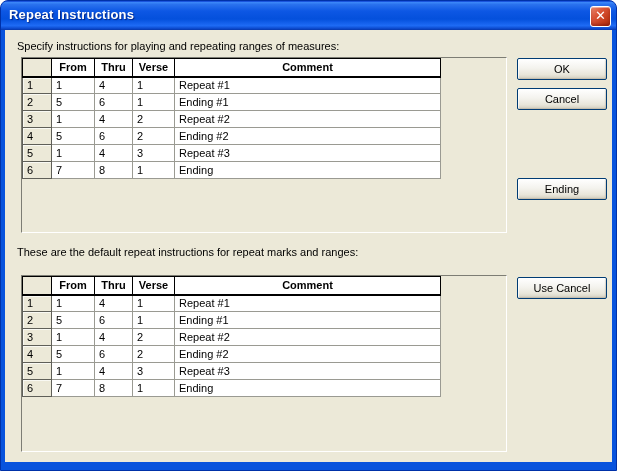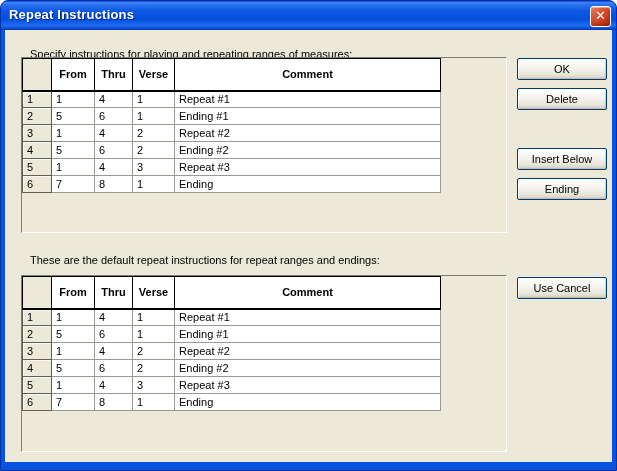--- a/index.html
+++ b/index.html
@@ -58,24 +58,23 @@
 
   
   .client {
     position: relative;
     flex: 1 1 auto;
     margin: 0 4px 8px 4px;
     background: #ece9d8;
   }
   .instr-label {
     position: absolute;
-    left: 25px;
+    left: 12px;
     white-space: nowrap;
     color: #000;
-    margin-top: 8px;
   }
   #label1 { top: 10px; }
   #label2 { top: 216px; }
 
   
   .panel {
     position: absolute;
     left: 16px;
     width: 486px;
     background: #ece9d8;
@@ -100,21 +99,21 @@
   col.c2 { width: 38px; }
   col.c3 { width: 42px; }
   col.c4 { width: 266px; }
   table.grid thead th {
     background: #fff;
     border: 1px solid #000;
     border-bottom: 2px solid #000;
     font-weight: bold;
     font-size: 11px;
     text-align: center;
-    height: 32px;
+    height: 18px;
     padding: 0 2px;
     overflow: hidden;
     white-space: nowrap;
   }
   table.grid thead th.corner {
     background: #ece9d8;
     border: 1px solid #000;
     border-bottom: 2px solid #000;
   }
   table.grid tbody th.rowhdr {
@@ -234,25 +233,24 @@
               <td>7</td>
               <td>8</td>
               <td>1</td>
               <td>Ending</td>
             </tr>
           </tbody>
         </table>
     </div>
 
     <button class="xp-btn" id="btn-ok">OK</button>
-    <button class="xp-btn" id="btn-cancel">Delete</button>
-    <button class="xp-btn" id="btn-insert-below">Insert Below</button>
+    <button class="xp-btn" id="btn-cancel">Cancel</button>
     <button class="xp-btn" id="btn-delete">Ending</button>
 
-    <div class="instr-label" id="label2">These are the default repeat instructions for repeat ranges and endings:</div>
+    <div class="instr-label" id="label2">These are the default repeat instructions for repeat marks and ranges:</div>
 
     <div class="panel" id="panel2">
       <table class="grid">
         <colgroup>
             <col class="c0">
             <col class="c1">
             <col class="c2">
             <col class="c3">
             <col class="c4">
           </colgroup>

